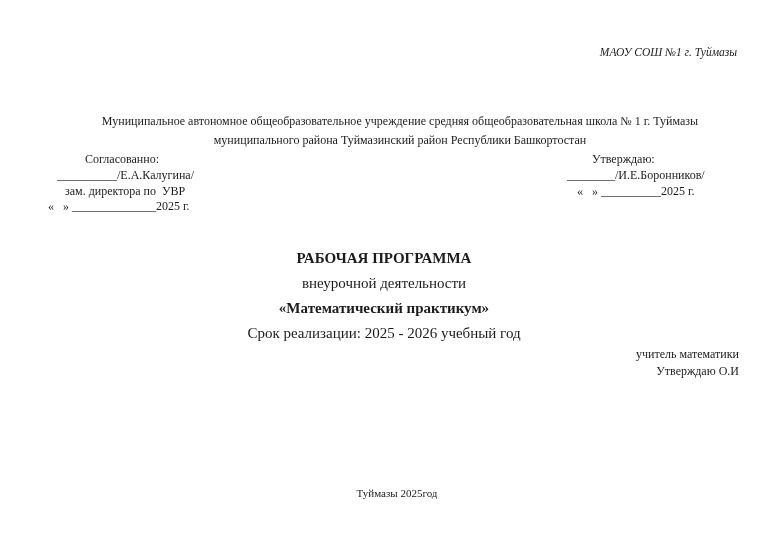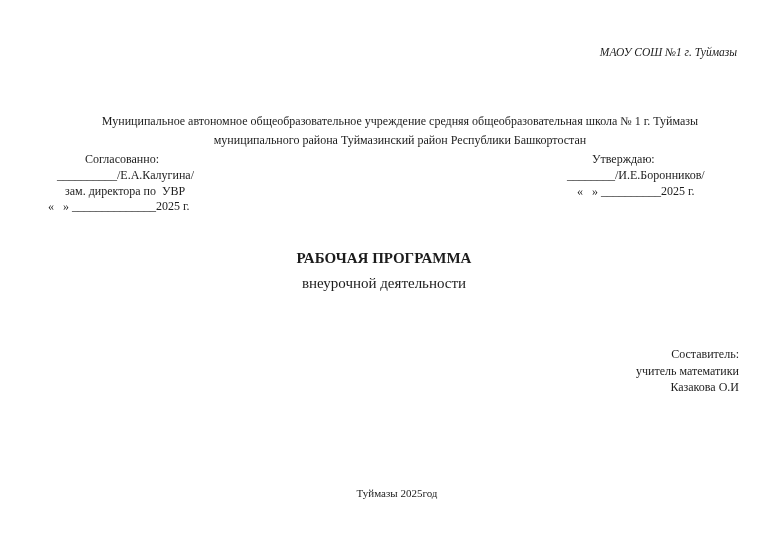--- a/index.html
+++ b/index.html
@@ -102,23 +102,24 @@
 
   <div class="sign-block approve-block">
     <div class="line sign-title">Утверждаю:</div>
     <div class="line sign-signature">________/И.Е.Боронников/</div>
     <div class="line sign-date">«   » __________2025 г.</div>
   </div>
 
   <div class="title-block">
     <div class="line bold">РАБОЧАЯ ПРОГРАММА</div>
     <div class="line">внеурочной деятельности</div>
+    <div class="line bold">«Математический практикум»</div>
+    <div class="line">Срок реализации: 2025 - 2026 учебный год</div>
   </div>
 
   <div class="composer-block">
-    <div class="line">Составитель:</div>
     <div class="line">учитель математики</div>
-    <div class="line">Казакова О.И</div>
+    <div class="line">Утверждаю О.И</div>
   </div>
 
   <div class="footer-line line">Туймазы 2025год</div>
 
 </div>
 
 </body></html>

